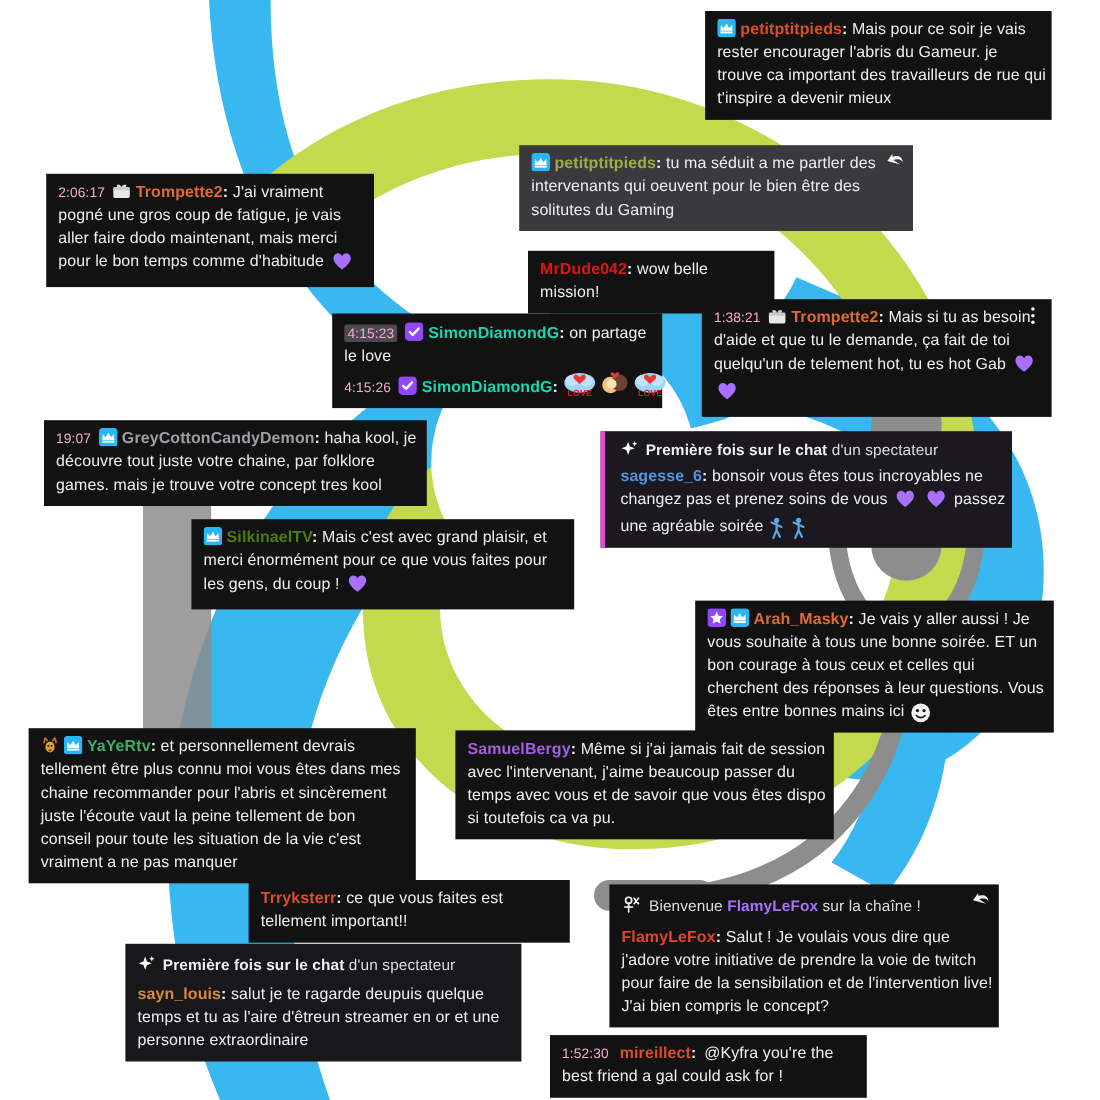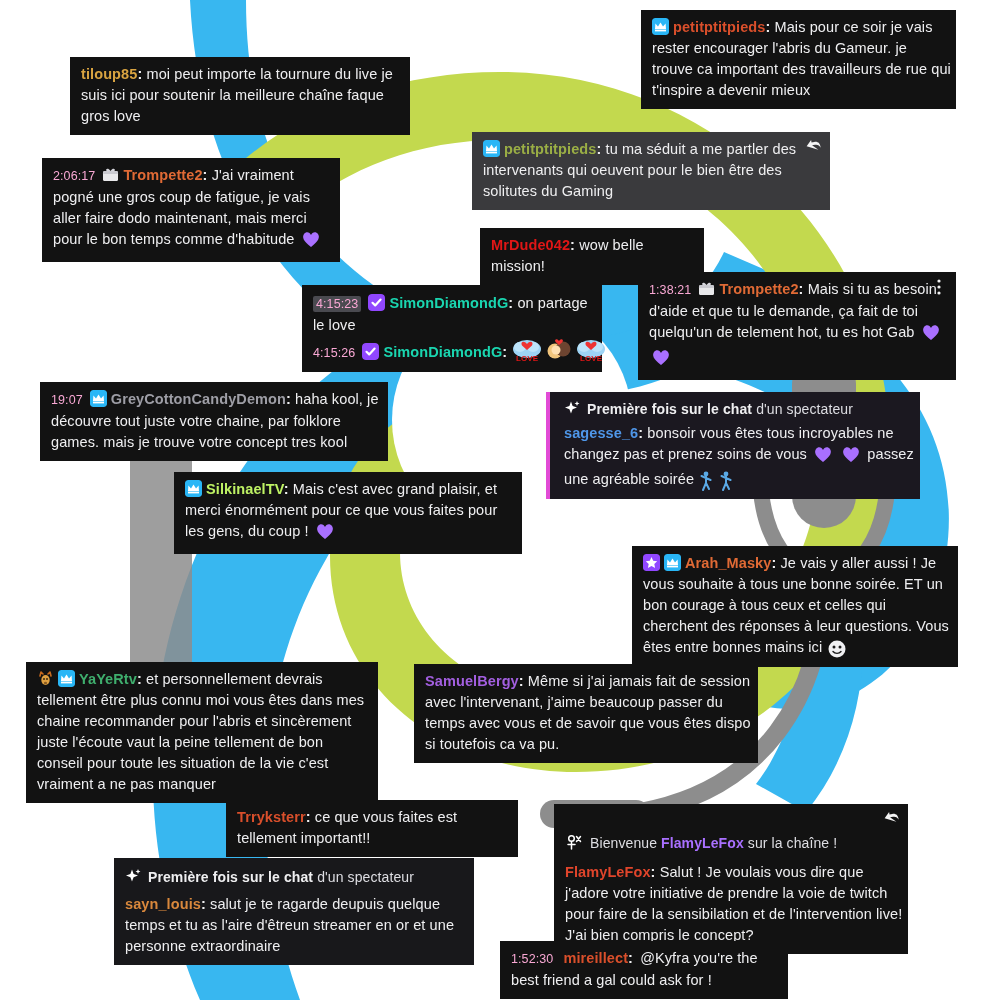--- a/index.html
+++ b/index.html
@@ -121,24 +121,20 @@
       <g>
         <rect x="792" y="352" width="64" height="176" rx="32" fill="#8d8d8d"></rect>
         <path d="M 760 470 C 760 540 792 576 824 576 C 856 576 888 540 888 470" fill="none" stroke="#8d8d8d" stroke-width="16"></path>
         <path d="M 824 576 C 824 700 760 790 640 812" fill="none" stroke="#8d8d8d" stroke-width="18"></path>
         <rect x="540" y="800" width="110" height="28" rx="14" fill="#8d8d8d"></rect>
         <rect x="130" y="412" width="62" height="300" rx="14" fill="#8d8d8d" opacity="0.85"></rect>
       </g>
     </svg>
   </div>
 
-  <div class="msg" style="left:70px;top:57px;width:340px;">
-    <span class="user" style="color: rgb(217, 164, 65);">tiloup85</span><span class="colon">:</span>
-    <span class="body">moi peut importe la tournure du live je suis ici pour soutenir la meilleure chaîne faque gros love</span>
-  </div>
 
   <div class="msg" style="left:641px;top:10px;width:315px;">
     <span class="badge">
       <svg width="17" height="17">
           <rect width="17" height="17" rx="3" fill="#29b6f6"></rect>
           <path d="M3 11 L3.4 5.6 L6 8.4 L8.5 4.4 L11 8.4 L13.6 5.6 L14 11 Z" fill="#fff"></path>
           <rect x="3" y="11.6" width="11" height="1.8" fill="#fff"></rect>
         </svg>
     </span><span class="user" style="color: rgb(217, 79, 43);">petitptitpieds</span><span class="colon">:</span>
     <span class="body">Mais pour ce soir je vais rester encourager l'abris du Gameur. je trouve ca important des travailleurs de rue qui t'inspire a devenir mieux</span>
@@ -303,21 +299,21 @@
     </span>
   </div>
 
   <div class="msg" style="left:174px;top:472px;width:348px;">
     <span class="badge">
       <svg width="17" height="17">
           <rect width="17" height="17" rx="3" fill="#29b6f6"></rect>
           <path d="M3 11 L3.4 5.6 L6 8.4 L8.5 4.4 L11 8.4 L13.6 5.6 L14 11 Z" fill="#fff"></path>
           <rect x="3" y="11.6" width="11" height="1.8" fill="#fff"></rect>
         </svg>
-    </span><span class="user" style="color:#bef264;">SilkinaelTV</span><span class="colon">:</span>
+    </span><span class="user" style="color:#4d7c0f;">SilkinaelTV</span><span class="colon">:</span>
     <span class="body">Mais c'est avec grand plaisir, et merci énormément pour ce que vous faites pour les gens, du coup !</span>
     <span class="heart">
       <svg width="20" height="18" viewBox="0 0 20 18">
           <path d="M10 17 C2 11 1 7 3 4 C5 1 9 2 10 5 C11 2 15 1 17 4 C19 7 18 11 10 17 Z" fill="#a970ff"></path>
         </svg>
     </span>
   </div>
 
 
   <div class="msg" style="left:632px;top:546px;width:326px;">
@@ -367,21 +363,21 @@
     <span class="user" style="color: rgb(163, 95, 224);">SamuelBergy</span><span class="colon">:</span>
     <span class="body">Même si j'ai jamais fait de session avec l'intervenant, j'aime beaucoup passer du temps avec vous et de savoir que vous êtes dispo si toutefois ca va pu.</span>
   </div>
 
   <div class="msg" style="left:226px;top:800px;width:292px;">
     <span class="user" style="color: rgb(217, 79, 43);">Trryksterr</span><span class="colon">:</span>
     <span class="body">ce que vous faites est tellement important!!</span>
   </div>
 
   <div class="msg" style="left:554px;top:804px;width:354px;padding-top:9px;">
-    <div class="sysline" style="margin-bottom:8px;margin-top:20px;">
+    <div class="sysline" style="margin-bottom:8px;">
       <span class="badge" style="margin-right:8px;">
         <svg width="17" height="17" viewBox="0 0 17 17">
             <circle cx="6.5" cy="4.5" r="2.8" fill="none" stroke="#fff" stroke-width="1.5"></circle>
             <path d="M6.5 7.4 L6.5 15 M3 10.5 L10 10.5" stroke="#fff" stroke-width="1.5" fill="none" stroke-linecap="round"></path>
             <path d="M11.5 2.5 L15.5 7.5 M15.5 2.5 L11.5 7.5" stroke="#fff" stroke-width="1.5" stroke-linecap="round"></path>
           </svg>
       </span><span class="muted">Bienvenue</span>
       <span class="uname" style="color:#a970ff;">FlamyLeFox</span>
       <span class="muted">sur la chaîne !</span>
     </div>

